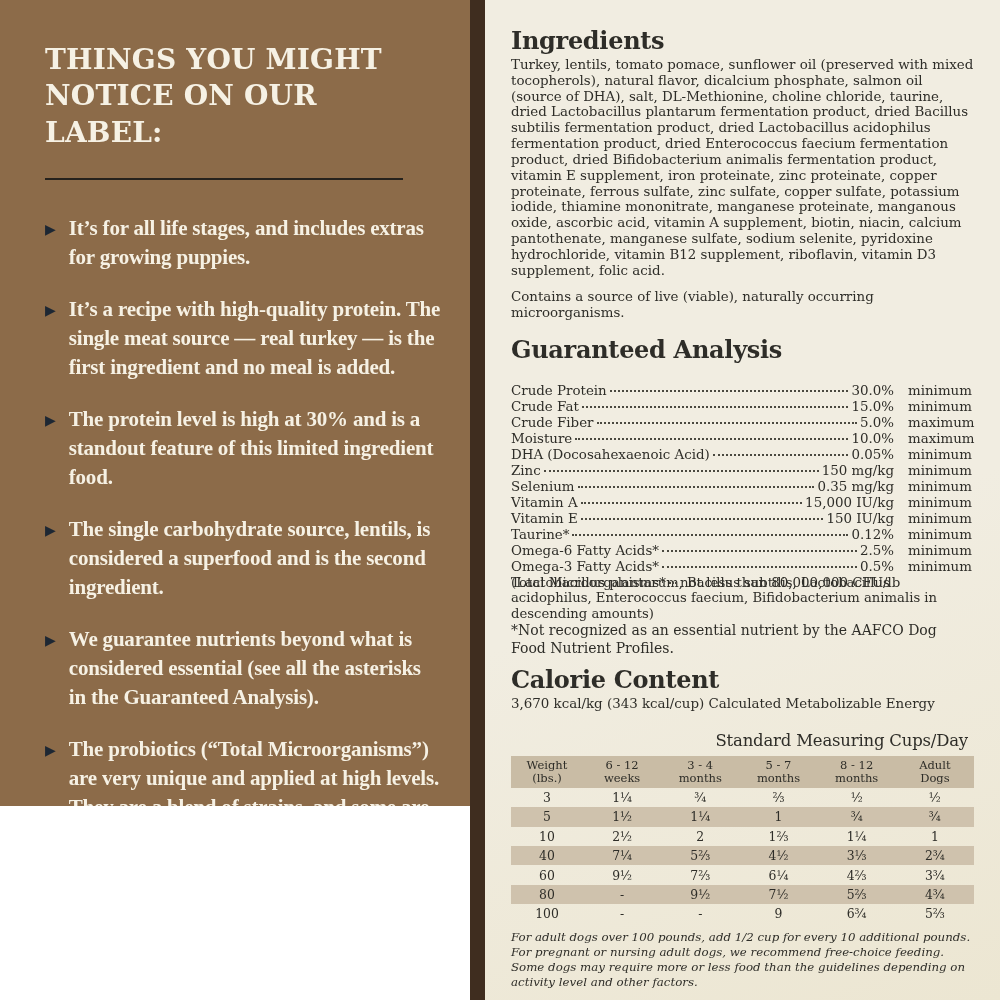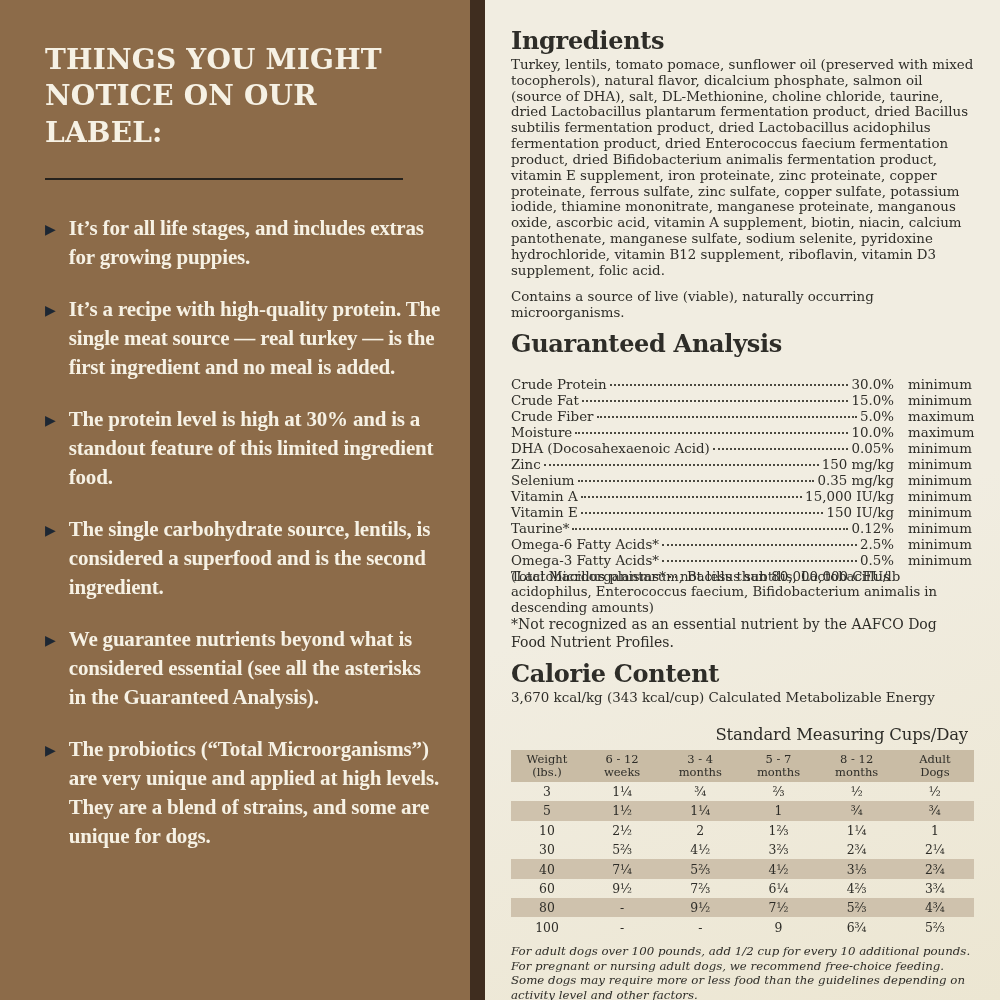--- a/index.html
+++ b/index.html
@@ -11,37 +11,37 @@
     --arrow:#1d2733;
     --divider:#26221d;
     --th-bg:#c9bca5;
     --alt-row:#cfc2ad;
   }
   *{box-sizing:border-box;margin:0;padding:0;}
   body{width:1000px;height:1000px;margin:0;font-family:"DejaVu Serif", serif;overflow:hidden;}
   .label-wrap{display:flex;width:1000px;height:1000px;}
 
   
-  .left-panel{width:470px;height:1000px;background:var(--left-bg);color:var(--cream-text);
+  .left-panel{width:470px;height:806px;background:var(--left-bg);color:var(--cream-text);
     padding:42px 13px 0 45px;overflow:hidden;flex-shrink:0;}
   .left-heading{font-size:28px;font-weight:bold;line-height:1.3;letter-spacing:.2px;max-width:370px;}
   .left-divider{height:2px;background:var(--divider);width:358px;margin:27px 0 34px 0;}
   .bullet{display:flex;gap:13px;margin-bottom:23px;}
   .arrow{color:var(--arrow);font-size:14px;line-height:1;margin-top:8px;flex-shrink:0;}
   .bullet-text{font-size:21px;font-weight:bold;line-height:1.38;letter-spacing:-0.2px;max-width:372px;font-family:Liberation Serif, serif;}
 
   
   .divider-strip{width:15px;height:1000px;background:var(--strip);flex-shrink:0;}
 
   
   .right-panel{flex:1;height:1000px;background:linear-gradient(160deg,#f1ede1 55%,#ece6d2 100%);
     color:var(--dark-text);padding:26px 26px 0 26px;overflow:hidden;}
   .section-title{font-size:24px;font-weight:bold;letter-spacing:-0.3px;margin-bottom:2px;}
   .body-text{font-size:13.4px;line-height:1.18;margin-bottom:11px;}
-  .contains-note{font-size:13.4px;line-height:1.2;margin-bottom:7px;}
+  .contains-note{font-size:13.4px;line-height:1.2;margin-bottom:13px;}
 
   .ga-rows{margin-top:3px;}
   .ga-row{display:flex;align-items:baseline;font-size:13.4px;line-height:16px;height:16px;white-space:nowrap;}
   .ga-label{flex-shrink:0;}
   .ga-dots{flex:1;border-bottom:2px dotted #4a4840;margin:0 3px;transform:translateY(-3px);min-width:8px;}
   .ga-value{flex-shrink:0;margin-top:16px;}
   .ga-qualifier{width:80px;padding-left:14px;flex-shrink:0;}
   .ga-detail{font-size:13.2px;line-height:1.2;}
   .ga-footnote{font-size:14px;line-height:1.25;margin-bottom:8px;}
 
@@ -240,28 +240,20 @@
             <td>¾</td>
           </tr>
           <tr>
             <td>10</td>
             <td>2½</td>
             <td>2</td>
             <td>1⅔</td>
             <td>1¼</td>
             <td>1</td>
           </tr>
-          <tr>
-            <td>30</td>
-            <td>5⅔</td>
-            <td>4½</td>
-            <td>3⅔</td>
-            <td>2¾</td>
-            <td>2¼</td>
-          </tr>
           <tr class="alt">
             <td>40</td>
             <td>7¼</td>
             <td>5⅔</td>
             <td>4½</td>
             <td>3⅓</td>
             <td>2¾</td>
           </tr>
           <tr>
             <td>60</td>

